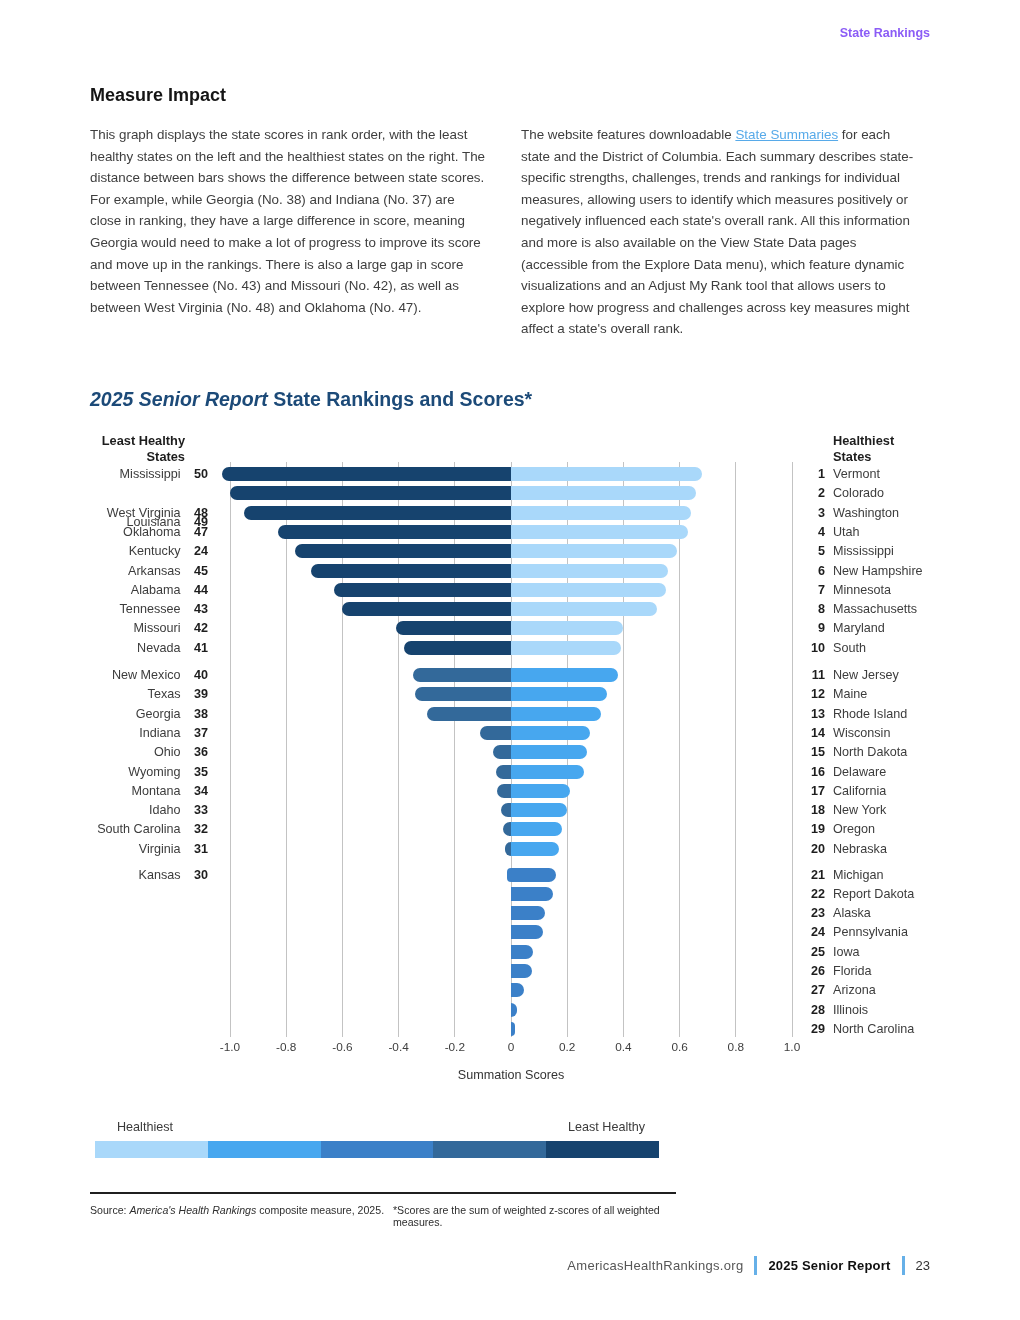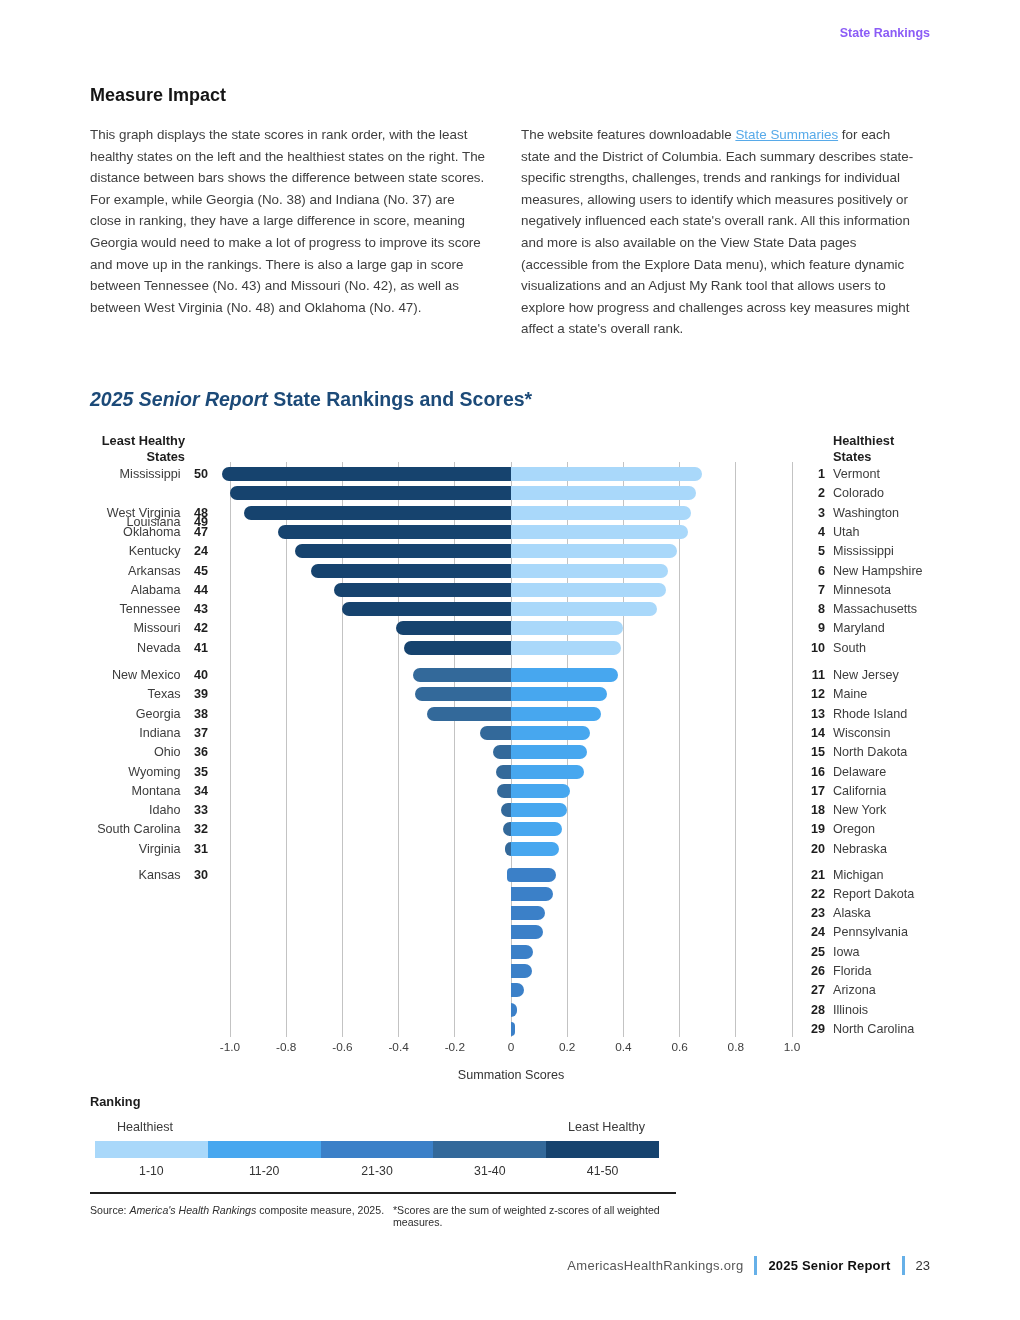--- a/index.html
+++ b/index.html
@@ -188,37 +188,29 @@
     <div class="bar" style="top: 534px; left: 511px; width: 21.075px; background: rgb(59, 128, 200); border-radius: 0px 7px 7px 0px;"></div>
     <div class="lbl-right" style="top: 552.3px;"><b>27</b><span>Arizona</span></div>
     <div class="bar" style="top: 553.3px; left: 511px; width: 12.645px; background: rgb(59, 128, 200); border-radius: 0px 7px 7px 0px;"></div>
     <div class="lbl-right" style="top: 571.6px;"><b>28</b><span>Illinois</span></div>
     <div class="bar" style="top: 572.6px; left: 511px; width: 5.62px; background: rgb(59, 128, 200); border-radius: 0px 7px 7px 0px;"></div>
     <div class="lbl-right" style="top: 590.9px;"><b>29</b><span>North Carolina</span></div>
     <div class="bar" style="top: 591.9px; left: 511px; width: 4.215px; background: rgb(59, 128, 200); border-radius: 0px 7px 7px 0px;"></div>
   </div>
 
 <div class="legend">
-  <div class="legend-title">Ranking</div>
   <div class="lg-healthiest">Healthiest</div>
   <div class="lg-least">Least Healthy</div>
   <div class="lg-bar" id="lg-bar">
       <div style="background: rgb(169, 216, 250);"></div>
       <div style="background: rgb(71, 167, 239);"></div>
       <div style="background: rgb(59, 128, 200);"></div>
       <div style="background: rgb(51, 105, 154);"></div>
       <div style="background: rgb(22, 67, 110);"></div>
     </div>
-  <div class="lg-ranges" id="lg-ranges">
-      <div>1-10</div>
-      <div>11-20</div>
-      <div>21-30</div>
-      <div>31-40</div>
-      <div>41-50</div>
-    </div>
 </div>
 
 <div class="rule"></div>
 
 <div class="source">
   <span><span>Source: </span><i>America's Health Rankings</i><span> composite measure, 2025.</span></span>
   <span class="s2">*Scores are the sum of weighted z-scores of all weighted measures.</span>
 </div>
 
 <div class="footer">

